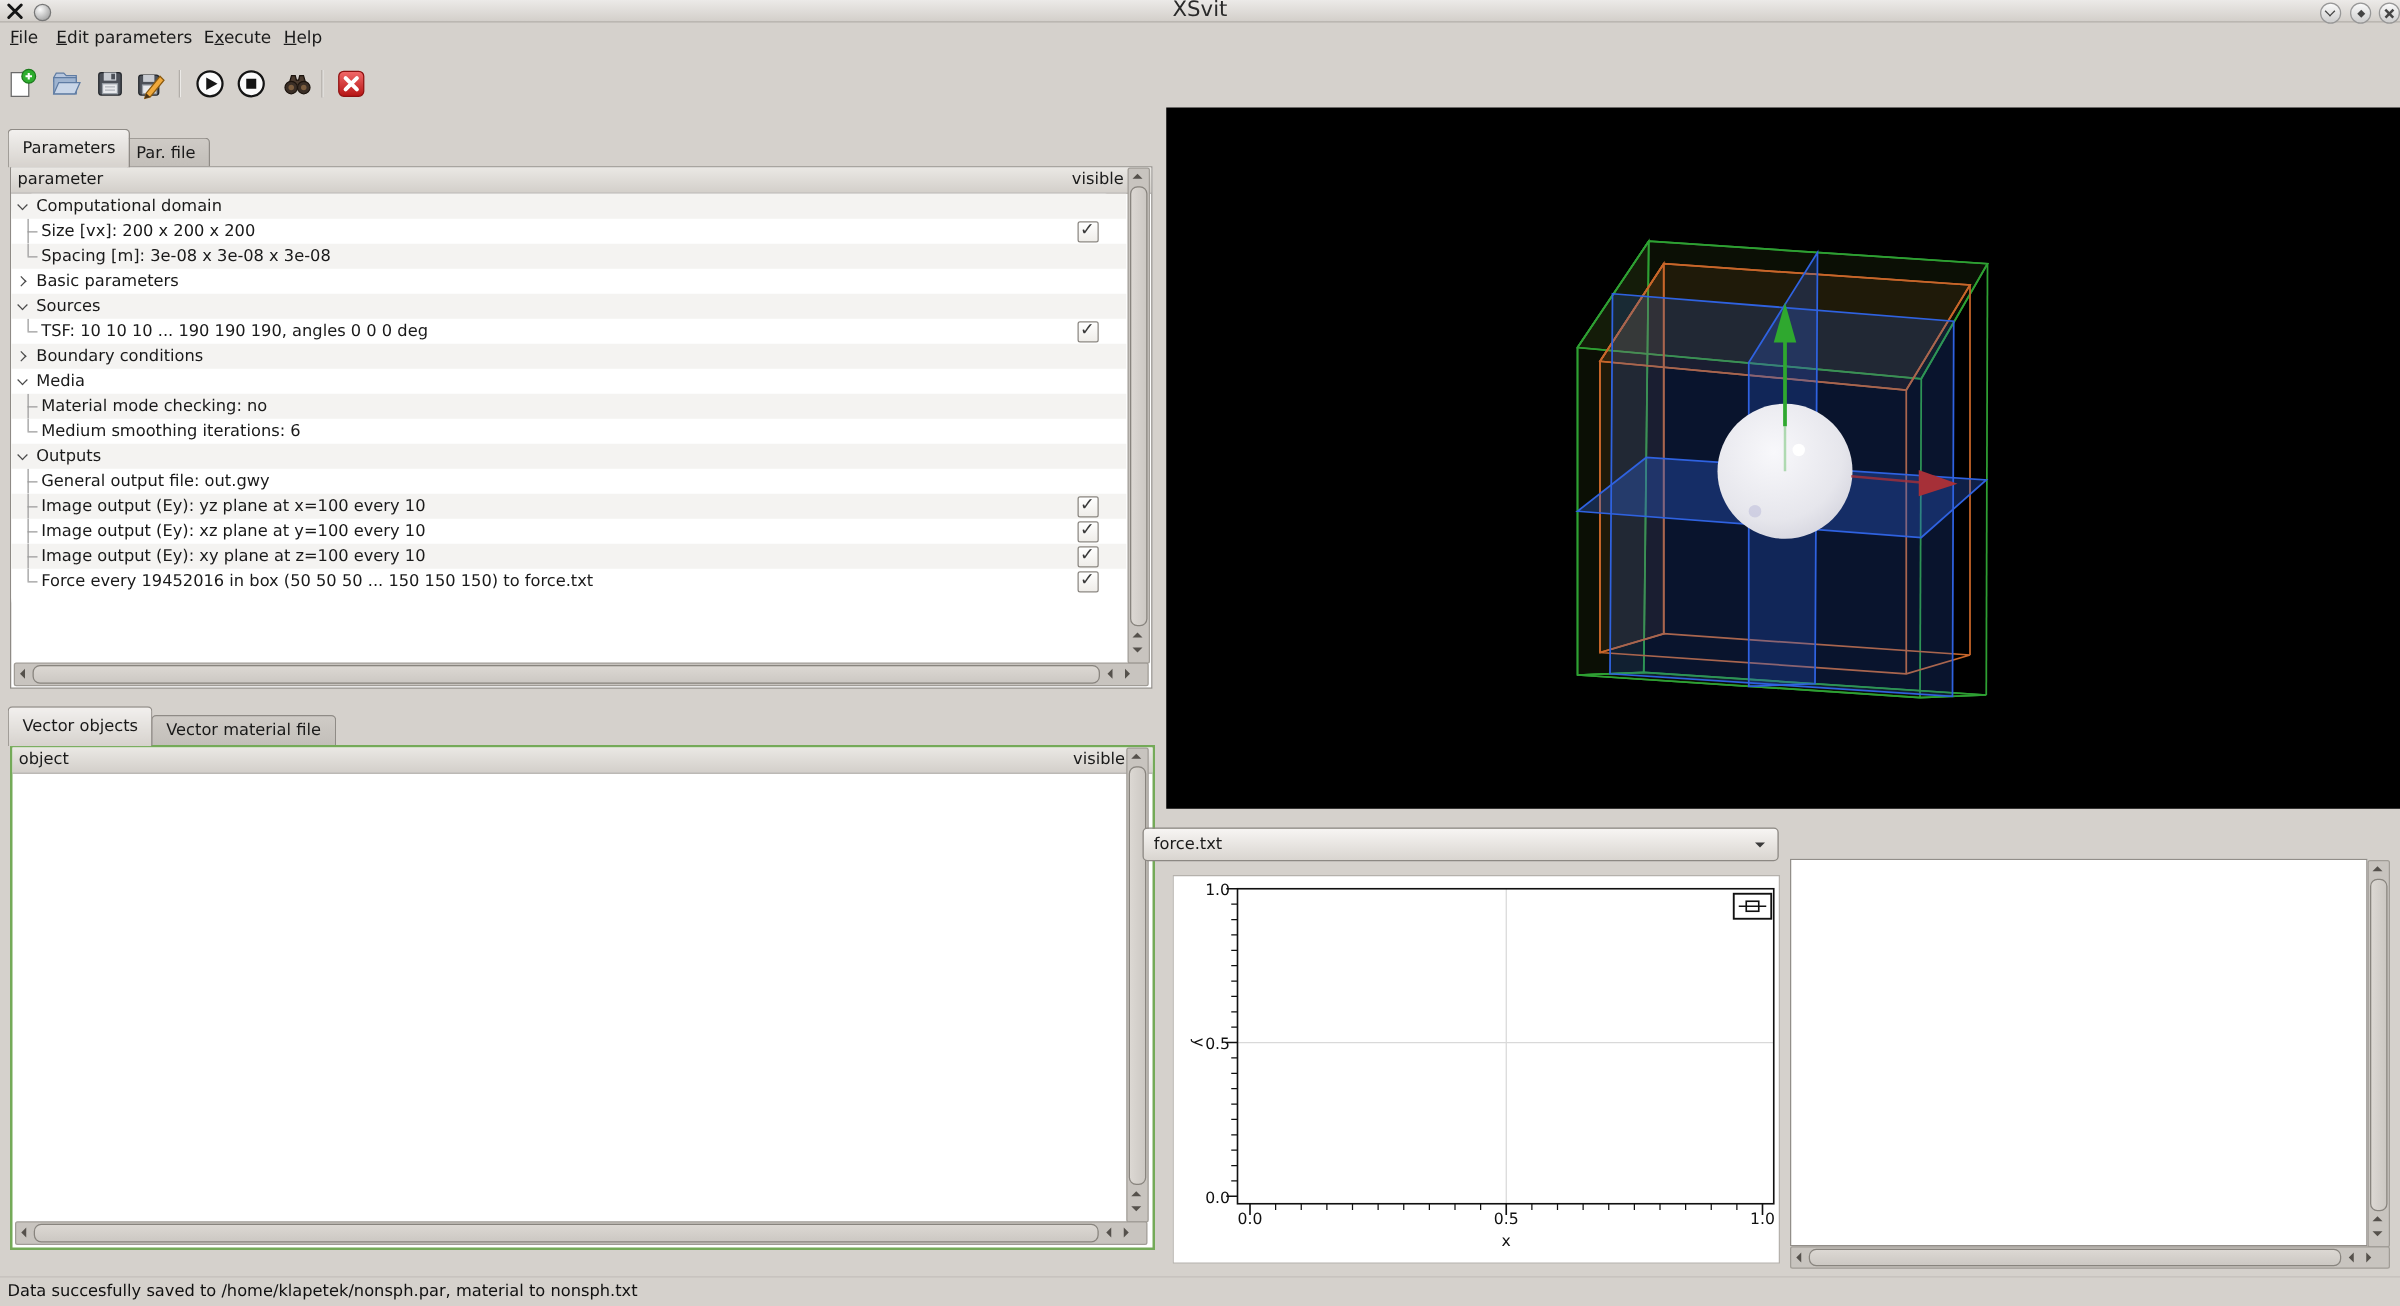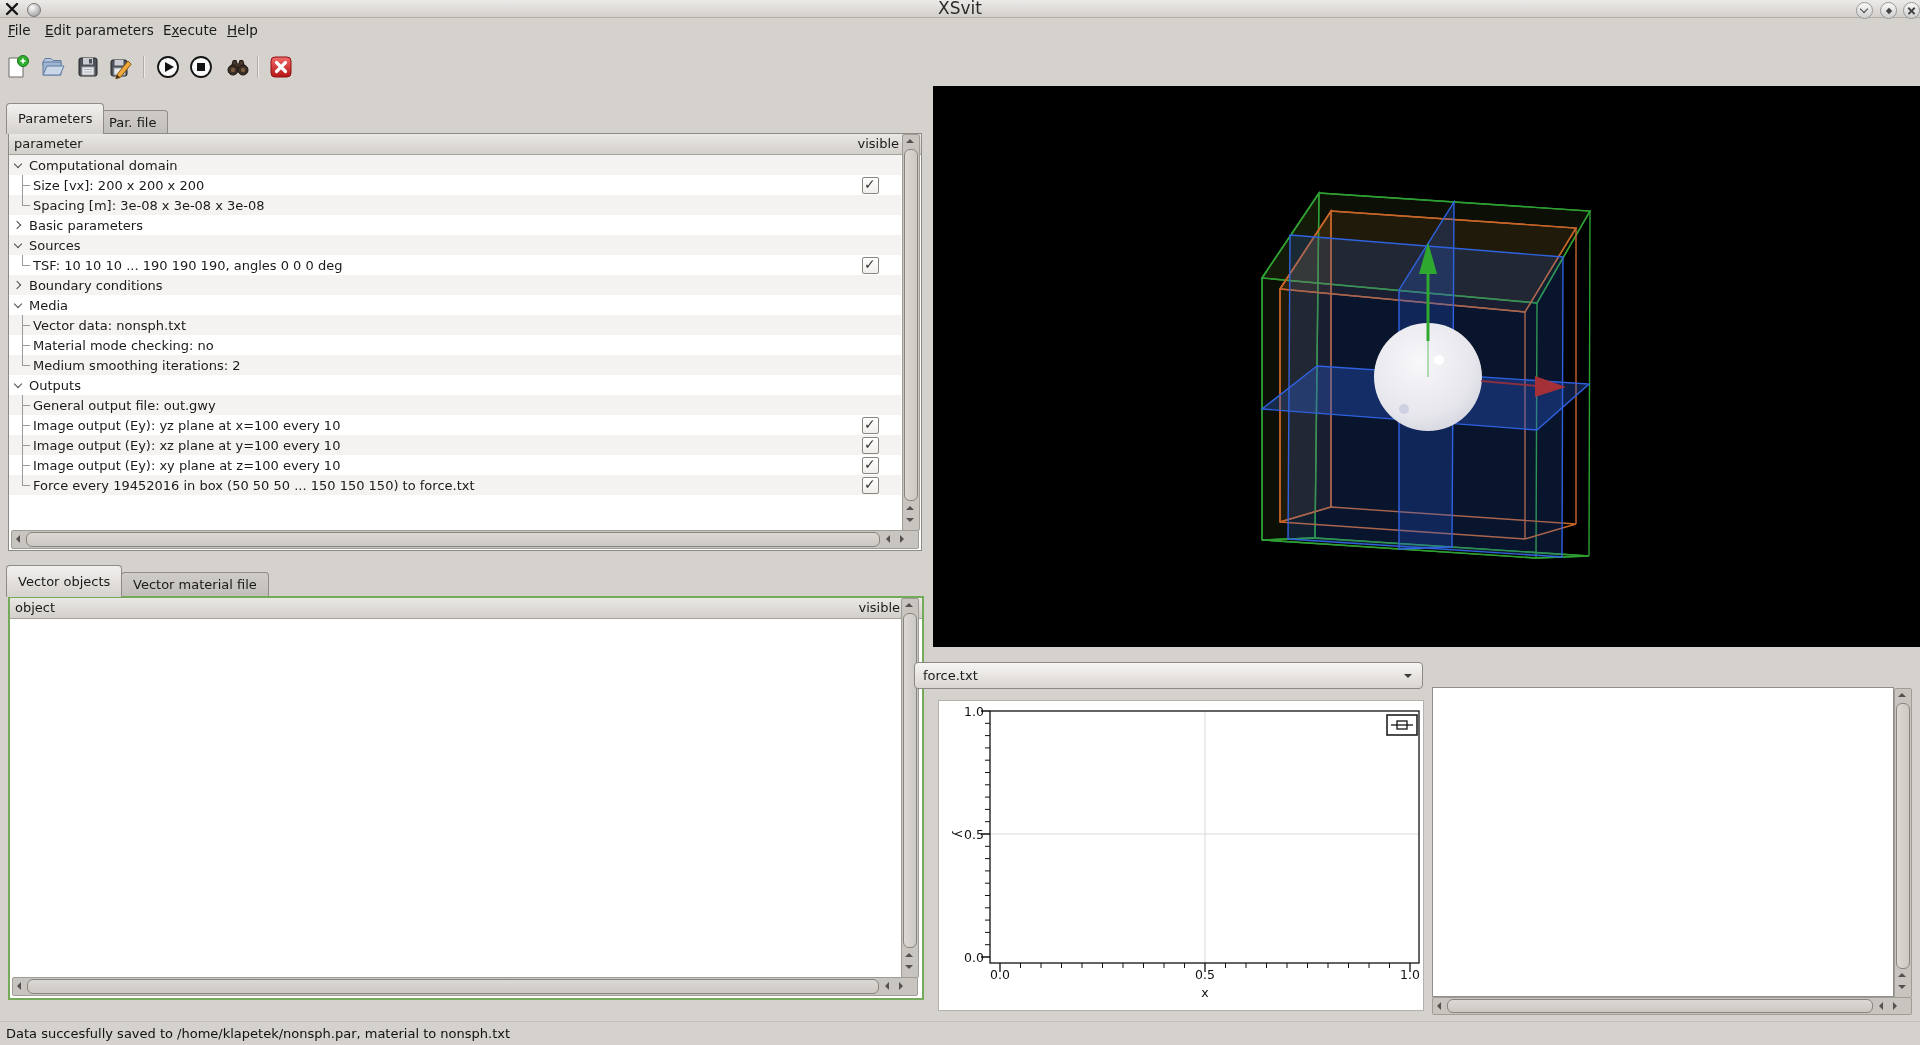--- a/index.html
+++ b/index.html
@@ -246,33 +246,27 @@
         </div>
         <div class="trow exp-open">
           <span class="exp"></span>
 
           <span class="tlabel">Media</span>
 
         </div>
         <div class="trow lv1 conn-tee">
 
           <span class="tgraph"></span>
-          <span class="tlabel">Vector data: nonsph.txt</span>
-
-        </div>
-        <div class="trow lv1 conn-tee">
-
-          <span class="tgraph"></span>
           <span class="tlabel">Material mode checking: no</span>
 
         </div>
         <div class="trow lv1 conn-el">
 
           <span class="tgraph"></span>
-          <span class="tlabel">Medium smoothing iterations: 2</span>
+          <span class="tlabel">Medium smoothing iterations: 6</span>
 
         </div>
         <div class="trow exp-open">
           <span class="exp"></span>
 
           <span class="tlabel">Outputs</span>
 
         </div>
         <div class="trow lv1 conn-tee">
 

